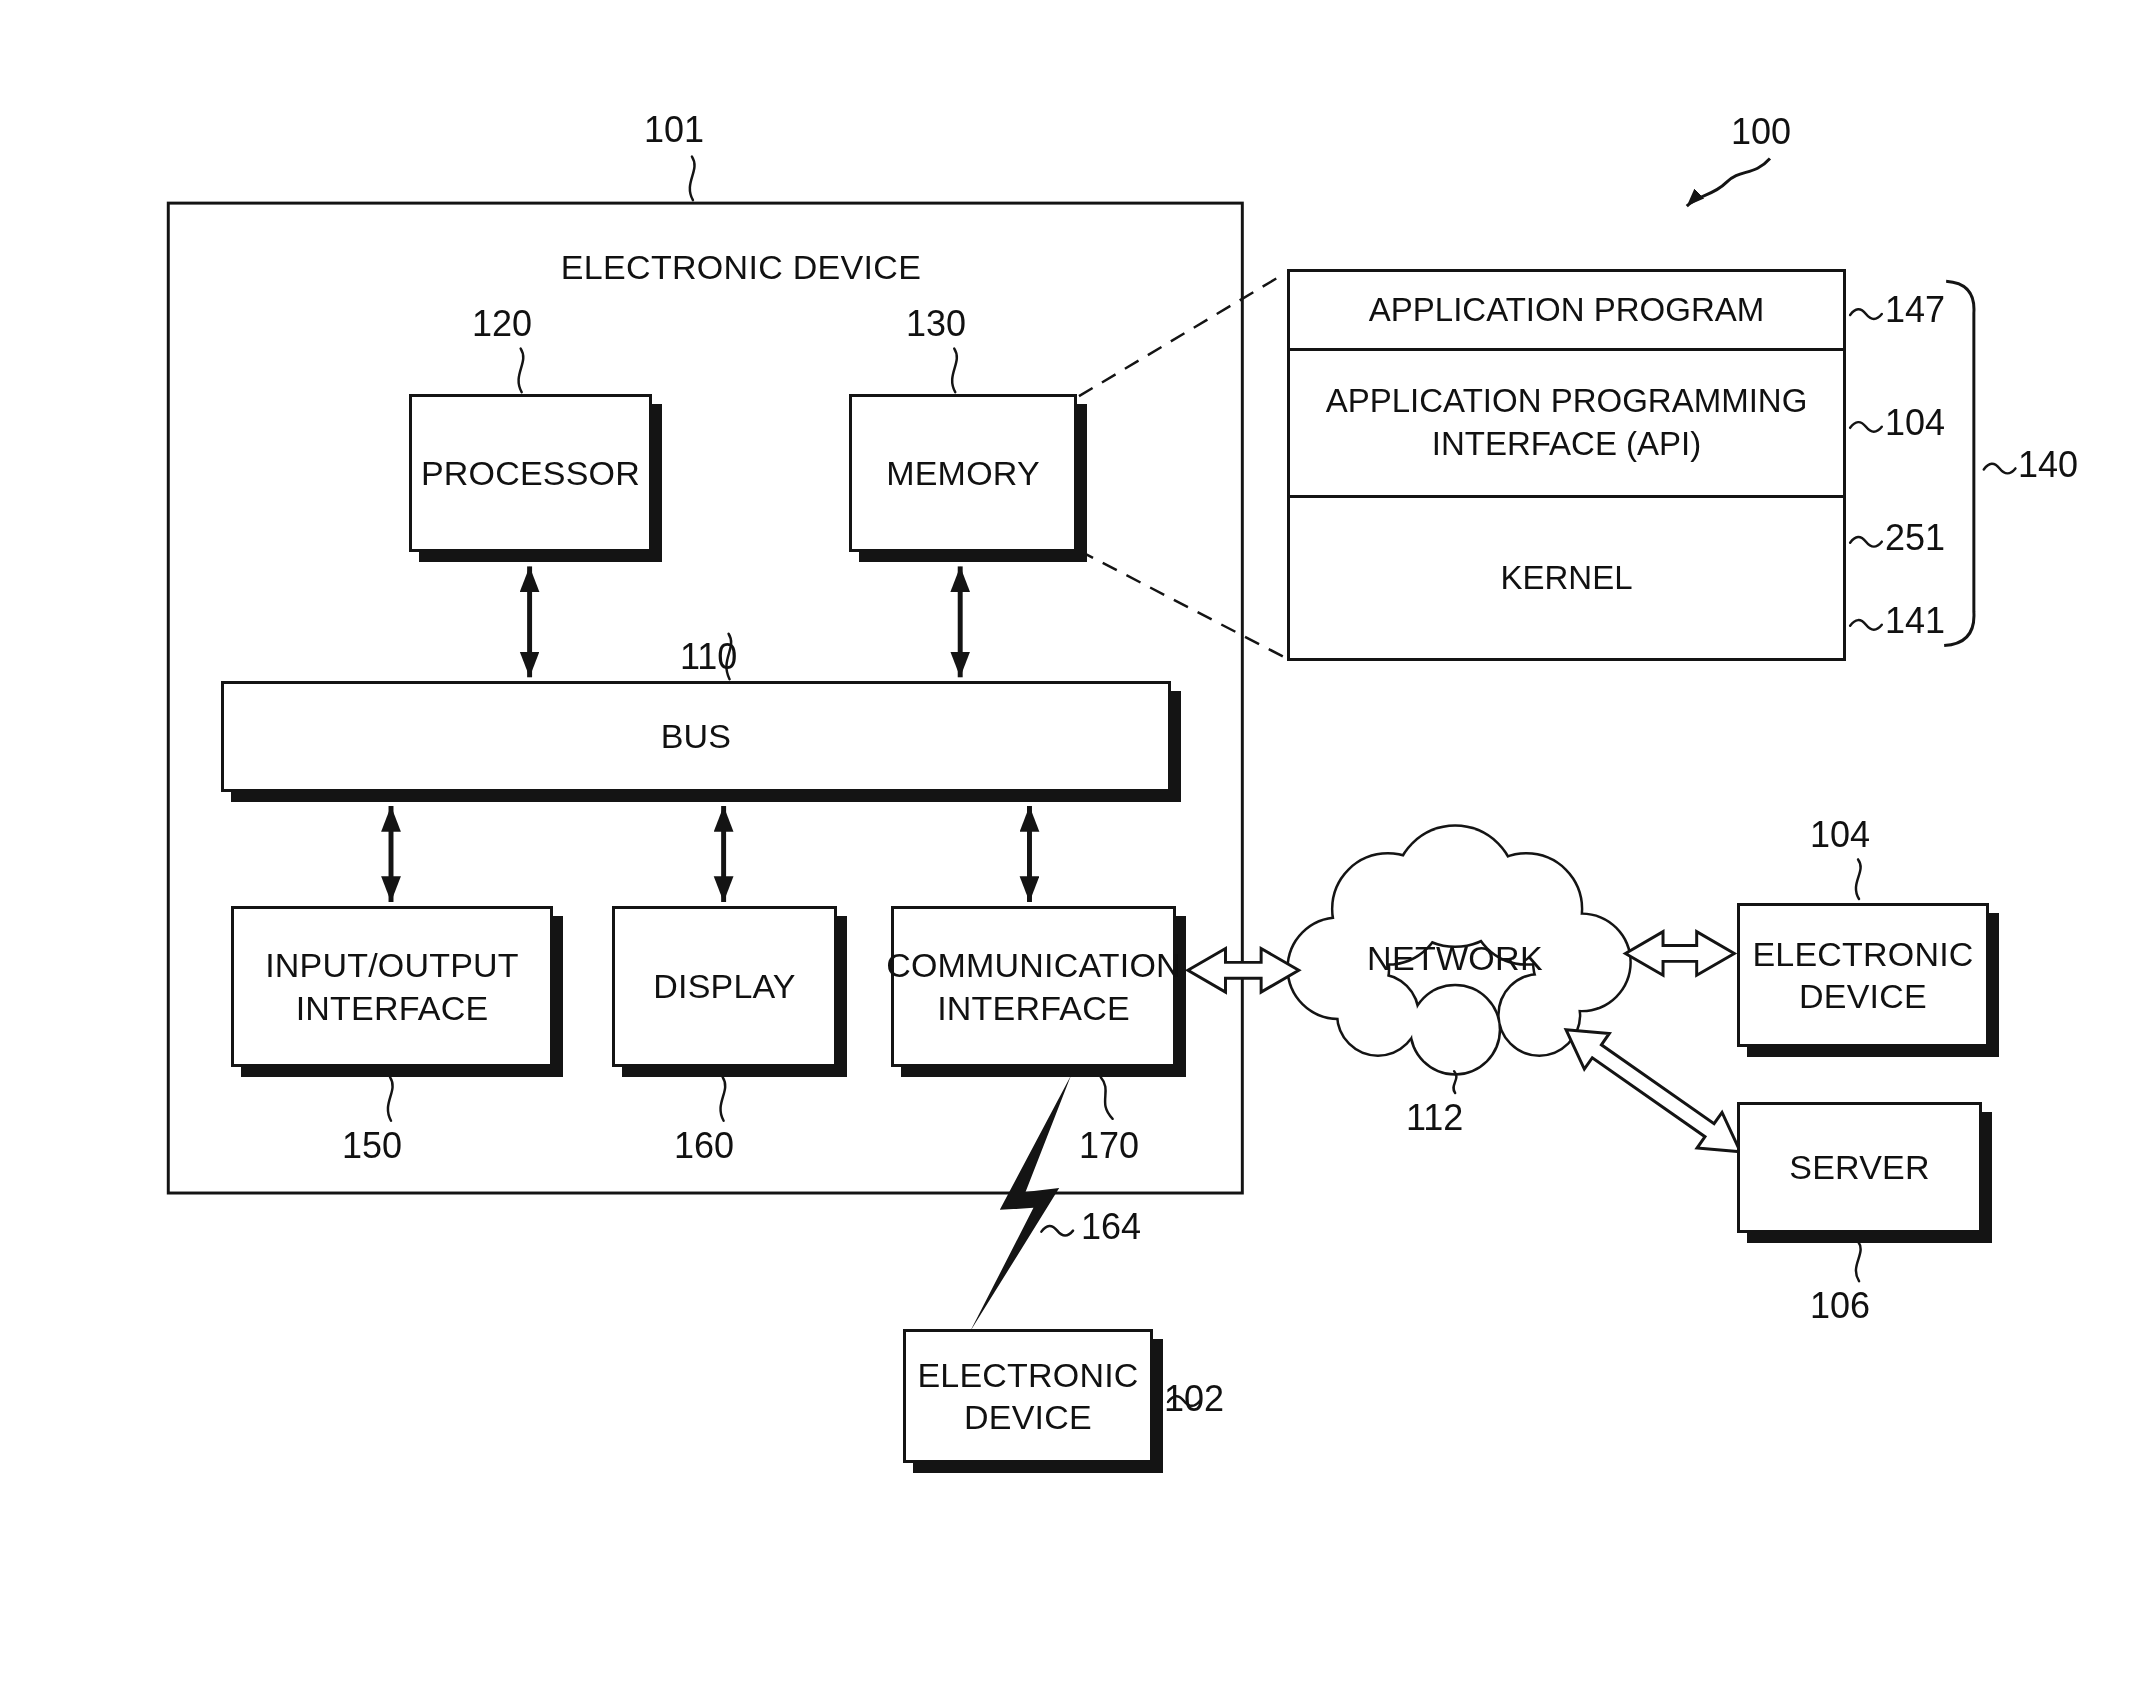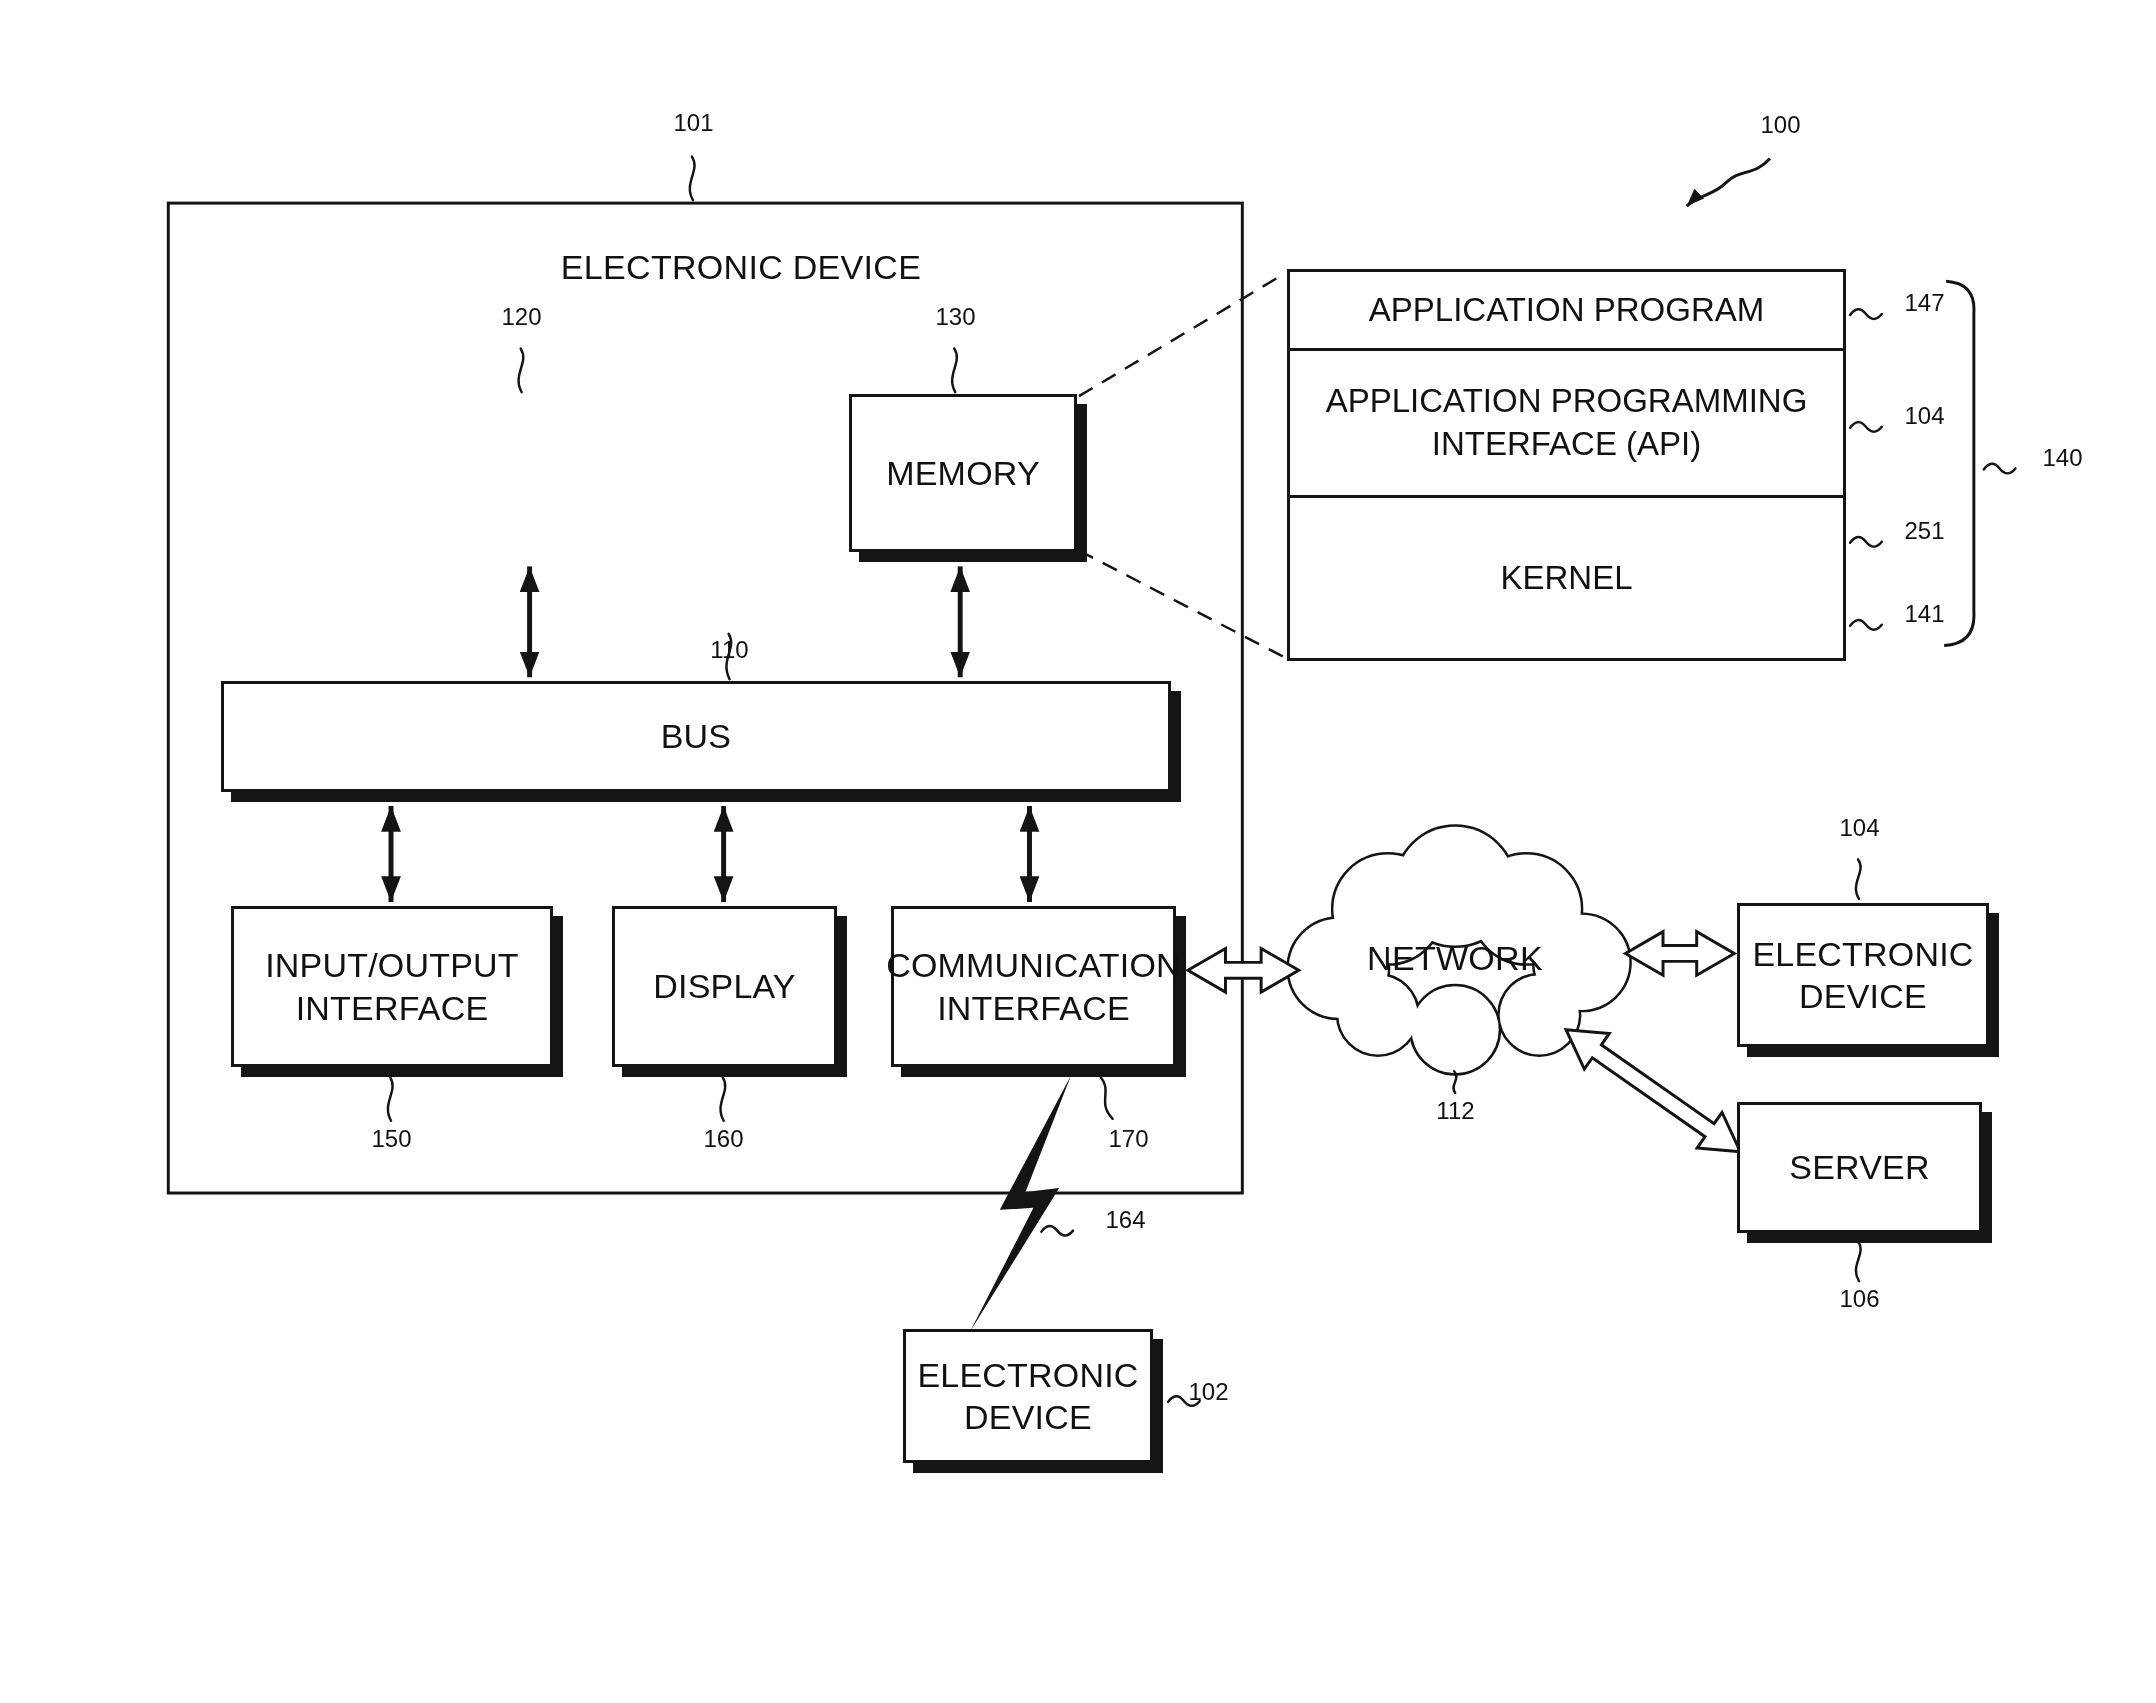--- a/index.html
+++ b/index.html
@@ -24,21 +24,21 @@
     display:flex; align-items:center; justify-content:center; text-align:center;
     font-size:33px; line-height:1.3; white-space:pre-line;
     border-bottom:3px solid #141414;
   }
   .stack .row:last-child { border-bottom:none; flex:1; }
   .flabel {
     position:absolute; z-index:3; text-align:center; font-size:34px;
     letter-spacing:0.3px; white-space:nowrap;
   }
   .ref {
-    position:absolute; z-index:3; width:99px; text-align:center; font-size:24px;
+    position:absolute; z-index:3; width:99px; font-size:36px;
     white-space:nowrap;
   }
 </style>
 </head>
 <body>
 
 <div class="canvas">
 
   <svg class="layer" width="2156" height="1704" viewBox="0 0 2178 1721">
     <defs>
@@ -114,20 +114,21 @@
       <path d="M 2004,474 q 8,-11 16,-1 q 8,10 16,0"></path>
       <path d="M 1052,1244 q 8,-11 16,-1 q 8,10 16,0"></path>
       <path d="M 1180,1416 q 8,-11 16,-1 q 8,10 16,0"></path>
     </g>
 
     <path d="M 1788,160 C 1772,178 1758,170 1744,184 S 1716,196 1704,208" fill="none" stroke="#141414" stroke-width="3" marker-end="url(#ah2)"></path>
   </svg>
 
   <div class="flabel" style="left:444px; top:248px; width:594px;">ELECTRONIC DEVICE</div>
 
+  <div class="box" style="left:409px; top:394px; width:243px; height:158px;">PROCESSOR</div>
   <div class="box" style="left:849px; top:394px; width:228px; height:158px;">MEMORY</div>
   <div class="box" style="left:221px; top:681px; width:950px; height:111px;">BUS</div>
   <div class="box" style="left:231px; top:906px; width:322px; height:161px;">INPUT/OUTPUT
 INTERFACE</div>
   <div class="box" style="left:612px; top:906px; width:225px; height:161px;">DISPLAY</div>
   <div class="box" style="left:891px; top:906px; width:285px; height:161px;">COMMUNICATION
 INTERFACE</div>
 
   <div class="stack" style="left:1287px; top:269px; width:559px; height:392px;">
     <div class="row" style="height:79px;">APPLICATION PROGRAM</div>

